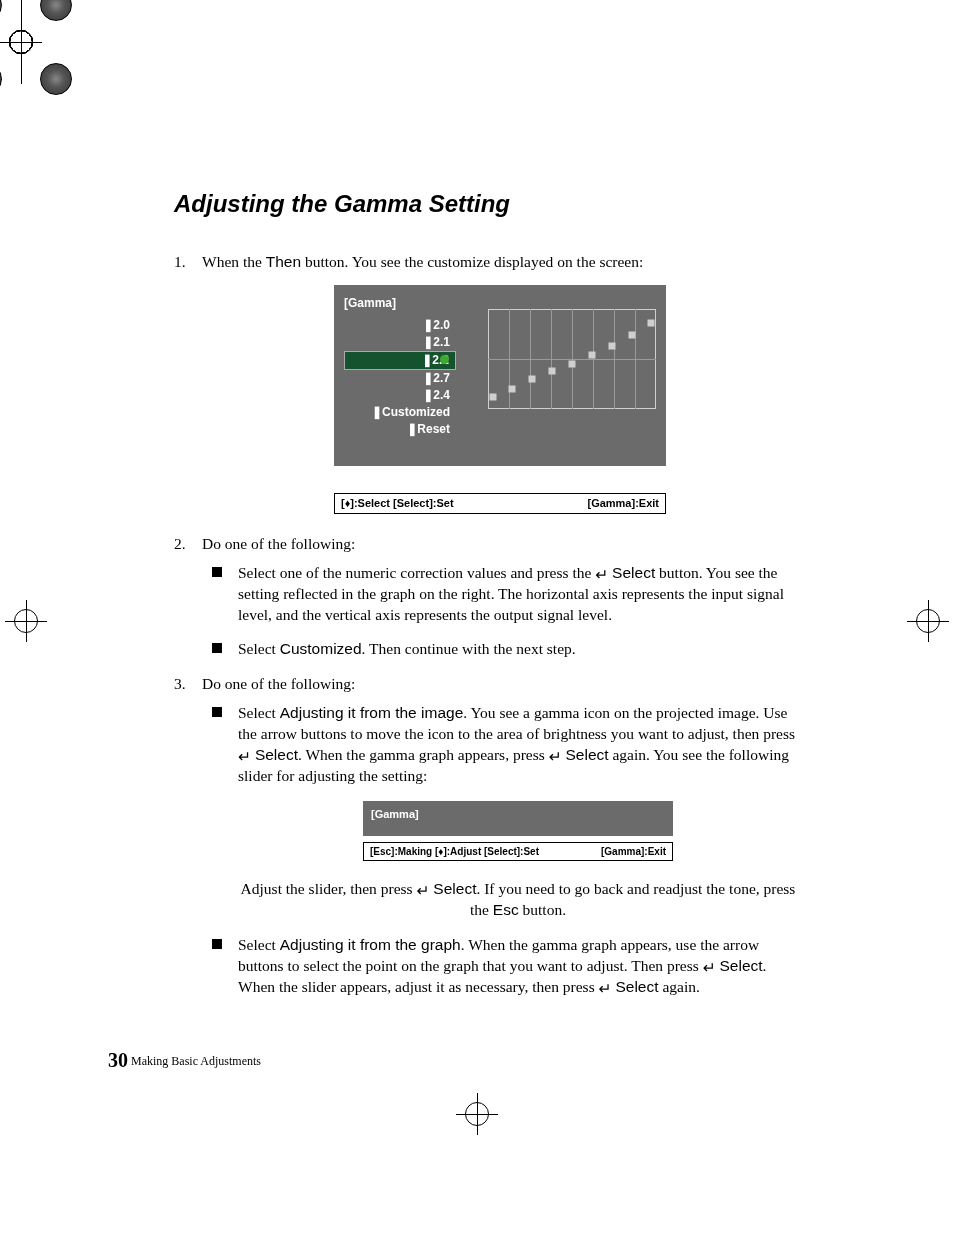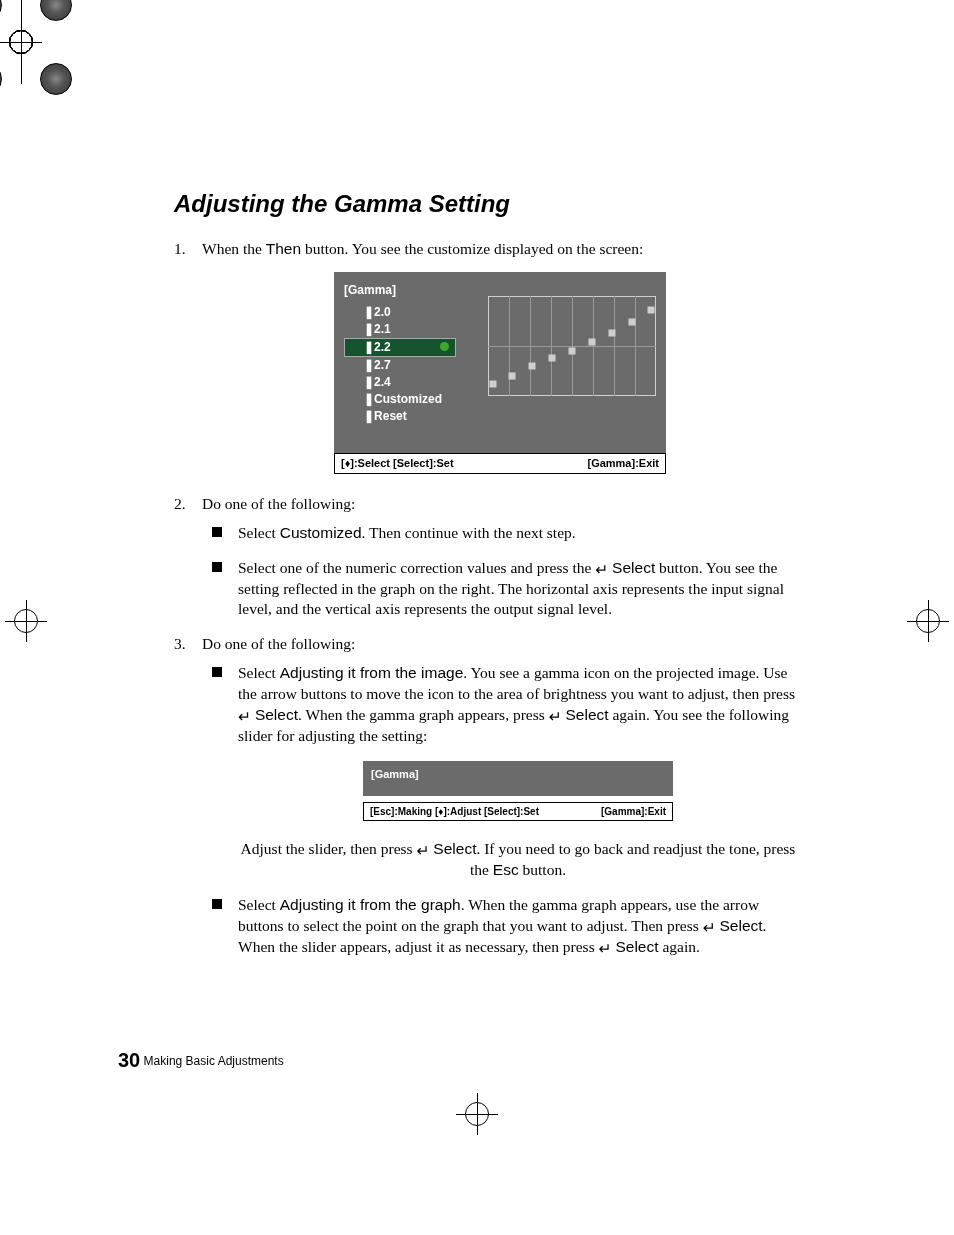--- a/index.html
+++ b/index.html
@@ -1,52 +1,52 @@
 <!DOCTYPE html>
 <html><head>
 <meta charset="utf-8">
 <style>
   html,body{margin:0;padding:0;background:#fff;font-family:Georgia,'Times New Roman',serif;color:#000;}
   .page{position:relative;width:954px;height:1235px;margin:0 auto;background:#fff;overflow:hidden;}
   .content{position:absolute;left:174px;top:190px;width:624px;}
-  h2.title{font-family:Arial,Helvetica,sans-serif;font-weight:bold;font-style:italic;font-size:24px;margin:0 0 20px 0;line-height:1.2;}
+  h2.title{font-family:Arial,Helvetica,sans-serif;font-weight:bold;font-style:italic;font-size:24px;margin:0 0 33px 0;line-height:1.2;}
   p.intro{font-size:15.5px;line-height:1.35;margin:0 0 14px 0;}
   ol.num{list-style:none;margin:0;padding:0;}
   ol.num>li{font-size:15.5px;line-height:1.35;margin:0 0 12px 0;padding-left:28px;position:relative;}
   ol.num>li>.num{position:absolute;left:0;top:0;}
   ul.sq{list-style:none;margin:8px 0 0 0;padding:0;}
   ul.sq>li{position:relative;padding-left:36px;margin:0 0 14px 0;}
   ul.sq>li::before{content:"";position:absolute;left:10px;top:4px;width:10px;height:10px;background:#000;}
   .sans{font-family:Arial,Helvetica,sans-serif;}
   .enter{font-family:Arial,Helvetica,sans-serif;display:inline-block;transform:translateY(2px);}
   .osd1{width:332px;margin:12px auto 20px auto;}
   .osd1-top{background:#6b6b6b;padding:10px 10px 28px 10px;position:relative;}
   .osd1-label{color:#fff;font-family:Arial,Helvetica,sans-serif;font-weight:bold;font-size:12px;margin-bottom:6px;}
-  .osd1-menu{width:112px;}
+  .osd1-menu{width:112px;text-align:right;}
   .osd1-item{color:#fff;font-family:Arial,Helvetica,sans-serif;font-weight:bold;font-size:12px;padding:1px 6px 1px 20px;line-height:1.25;}
   .osd1-item.sel{background:#14532d;border:1px solid #aaa;padding-left:19px;position:relative;}
   .osd1-item.sel::after{content:"";position:absolute;right:6px;top:3px;width:9px;height:9px;border-radius:50%;background:#3fa92f;}
   .osd1-graph{position:absolute;right:10px;top:24px;width:168px;height:100px;background:#6b6b6b;}
   .osd1-graph .grid{position:absolute;inset:0;}
   .osd1-graph .vline{position:absolute;top:0;bottom:0;width:1px;background:#9a9a9a;}
   .osd1-graph .hline{position:absolute;left:0;right:0;height:1px;background:#9a9a9a;}
   .osd1-graph .border{position:absolute;inset:0;border:1px solid #cfcfcf;}
   .osd1-graph .pt{position:absolute;width:7px;height:7px;background:#cfcfcf;transform:translate(-50%,-50%);}
-  .osd1-bar{background:#fff;border:1px solid #000;font-family:Arial,Helvetica,sans-serif;font-weight:bold;font-size:11px;padding:2px 6px;display:flex;justify-content:space-between;}
+  .osd1-bar{background:#fff;border:1px solid #000;font-family:Arial,Helvetica,sans-serif;font-weight:bold;font-size:11px;padding:2px 6px;display:flex;justify-content:space-between;margin-top:27px;}
   .osd2{width:310px;margin:14px auto 18px auto;}
   .osd2-top{background:#6b6b6b;padding:6px 8px 14px 8px;}
   .osd2-title{color:#fff;font-family:Arial,Helvetica,sans-serif;font-weight:bold;font-size:11px;}
   .osd2-row{display:flex;align-items:center;gap:6px;margin-top:2px;}
   .osd2-label{flex:0 0 auto;background:#3a3a3a;color:#fff;font-family:Arial,Helvetica,sans-serif;font-weight:bold;font-size:11px;padding:1px 6px;border:1px solid #aaa;}
   .osd2-val{color:#fff;font-family:Arial,Helvetica,sans-serif;font-size:11px;font-weight:bold;}
   .osd2-knob{width:11px;height:11px;border-radius:50%;background:#222;border:1px solid #ccc;}
   .osd2-slider{flex:1;height:8px;background:#3a3a3a;border:1px solid #aaa;position:relative;}
   .osd2-slider .thumb{position:absolute;left:52%;top:-2px;width:10px;height:12px;background:#888;border:1px solid #222;}
   .osd2-bar{background:#fff;border:1px solid #000;font-family:Arial,Helvetica,sans-serif;font-weight:bold;font-size:10px;padding:2px 6px;display:flex;justify-content:space-between;margin-top:6px;}
-  .footer{position:absolute;left:118px;bottom:163px;font-family:Liberation Sans, sans-serif;font-size:12px;}
+  .footer{position:absolute;left:108px;bottom:163px;font-family:Liberation Serif, serif;font-size:12px;}
   .footer .pn{font-weight:bold;font-size:20px;vertical-align:-2px;}
   .cropmark{position:absolute;}
   .cm-target{width:42px;height:42px;}
   .cm-target::before{content:"";position:absolute;left:0;right:0;top:50%;height:1px;background:#000;}
   .cm-target::after{content:"";position:absolute;top:0;bottom:0;left:50%;width:1px;background:#000;}
   .cm-circle{position:absolute;left:50%;top:50%;width:22px;height:22px;border:1px solid #000;border-radius:50%;transform:translate(-50%,-50%);}
   .cm-disc{position:absolute;width:30px;height:30px;border:1px solid #000;border-radius:50%;background:radial-gradient(circle,#888 0%,#555 40%,#333 100%);} 
   .g-tl .cm-disc{left:40px;top:63px;}
   .g-tl .tgt1{left:70px;top:115px;}
   .g-tl .tgt2{left:13px;top:115px;}
@@ -161,24 +161,24 @@
             <span>[♦]:Select [Select]:Set</span>
             <span>[Gamma]:Exit</span>
           </div>
         </div>
       </li>
 
       <li><span class="num">2.</span>
         <span>Do one of the following:</span>
         <ul class="sq">
           <li>
+            <span>Select one of the numeric correction values and press the </span><span class="enter">↵</span> <span class="sans">Select</span><span> button. You see the setting reflected in the graph on the right. The horizontal axis represents the input signal level, and the vertical axis represents the output signal level.</span>
+          </li>
+          <li>
             <span>Select </span><span class="sans">Customized</span><span>. Then continue with the next step.</span>
-          </li>
-          <li>
-            <span>Select one of the numeric correction values and press the </span><span class="enter">↵</span> <span class="sans">Select</span><span> button. You see the setting reflected in the graph on the right. The horizontal axis represents the input signal level, and the vertical axis represents the output signal level.</span>
           </li>
         </ul>
       </li>
 
       <li><span class="num">3.</span>
         <span>Do one of the following:</span>
         <ul class="sq">
           <li>
             <span>Select </span><span class="sans">Adjusting it from the image</span><span>. You see a gamma icon on the projected image. Use the arrow buttons to move the icon to the area of brightness you want to adjust, then press </span><span class="enter">↵</span> <span class="sans">Select</span><span>. When the gamma graph appears, press </span><span class="enter">↵</span> <span class="sans">Select</span><span> again. You see the following slider for adjusting the setting:</span>
 

